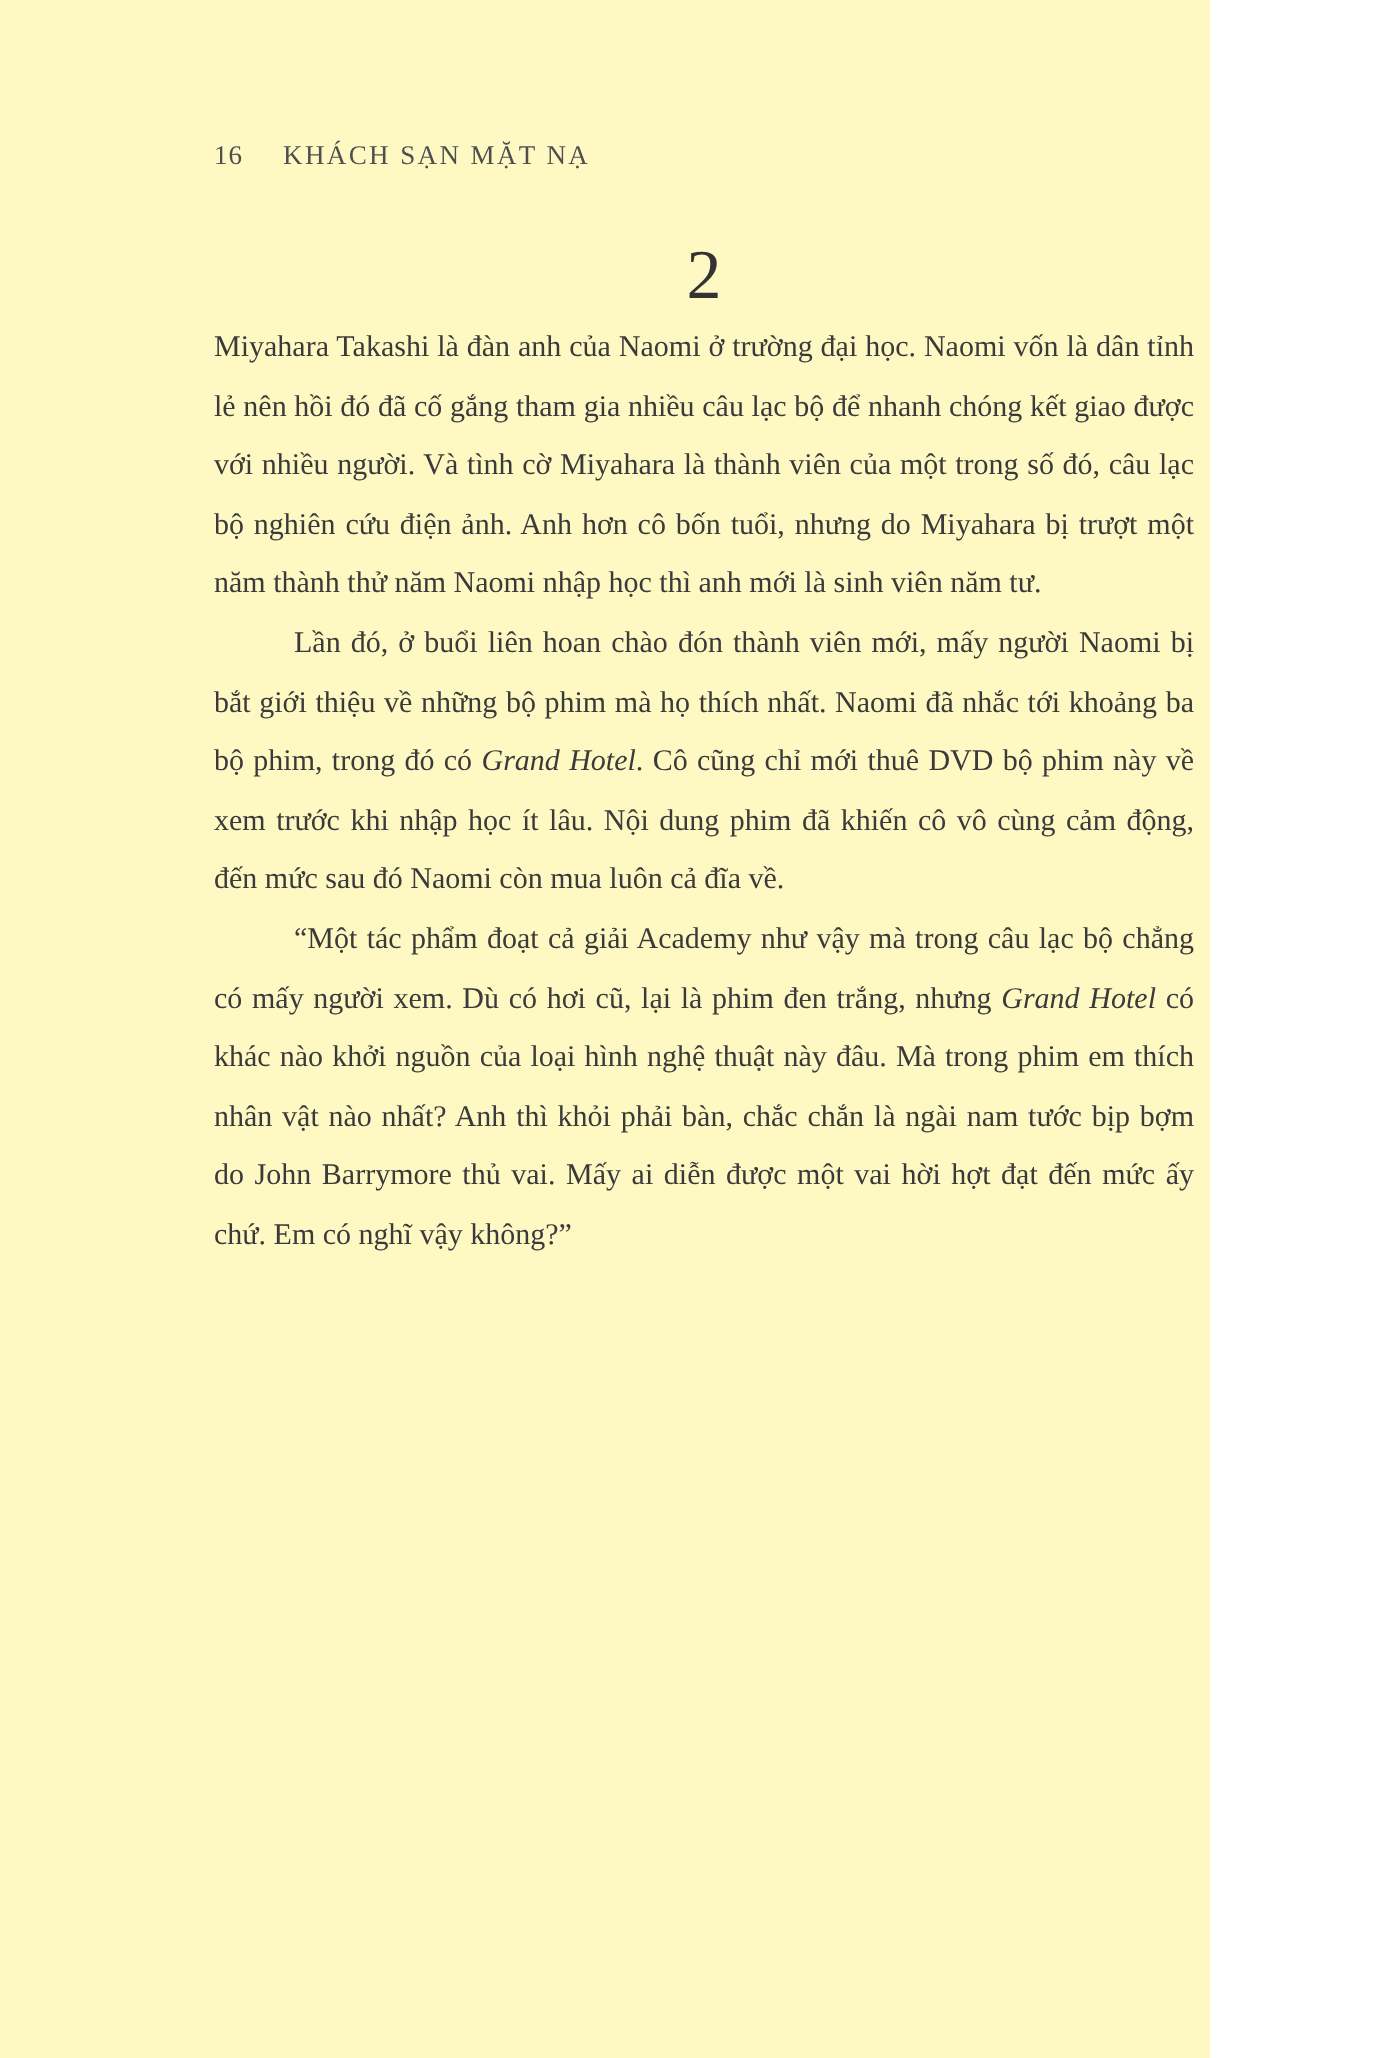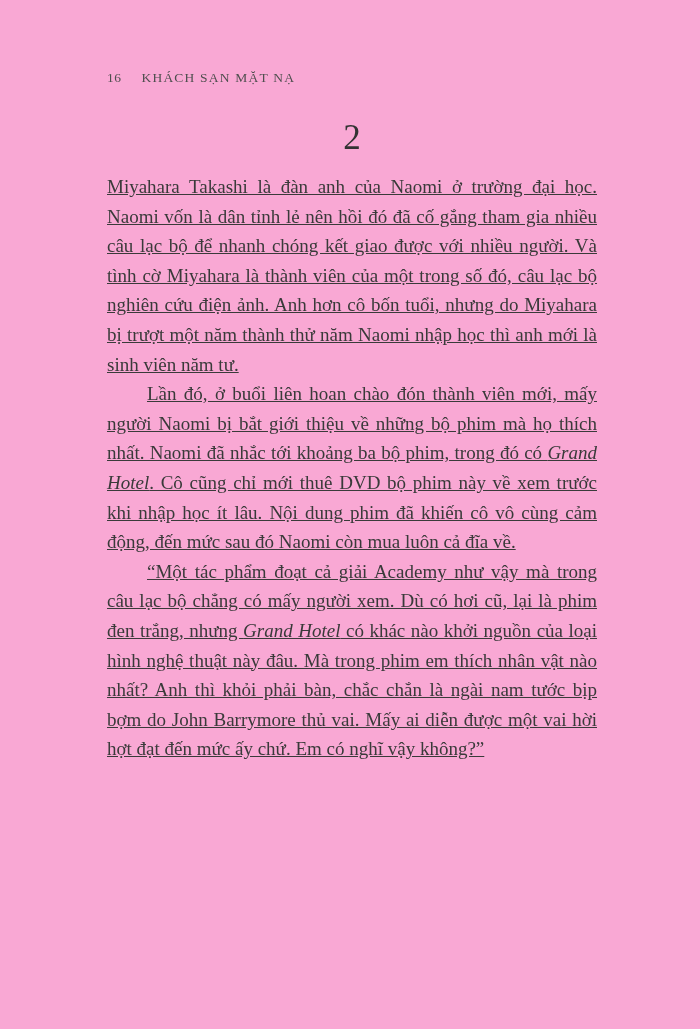--- a/index.html
+++ b/index.html
@@ -2,23 +2,23 @@
 <html><head>
 <meta charset="utf-8">
 <style>
   html, body {
     margin: 0;
     padding: 0;
     background: #ffffff;
   }
   .page {
     position: relative;
-    width: 700px;
+    width: 605px;
     height: 1029px;
-    background: #f9a8d4;
+    background: #fef9c3;
     font-family: "Liberation Serif", "DejaVu Serif", serif;
     color: #3a3a3a;
     overflow: hidden;
   }
   .running-header {
     position: absolute;
     top: 70px;
     left: 107px;
     display: flex;
     align-items: baseline;
@@ -38,28 +38,27 @@
     left: 107px;
     width: 490px;
     margin: 0;
     text-align: center;
     font-size: 35px;
     font-weight: 400;
     color: #333333;
   }
   .body-text {
     position: absolute;
-    top: 172px;
+    top: 160px;
     left: 107px;
     width: 490px;
-    font-size: 19px;
+    font-size: 15px;
     line-height: 29.6px;
     text-align: justify;
     color: #3a3a3a;
-    text-decoration: underline;
   }
   .body-text p {
     margin: 0;
   }
   .body-text p.indent {
     text-indent: 40px;
   }
   .body-text em {
     font-style: italic;
   }

